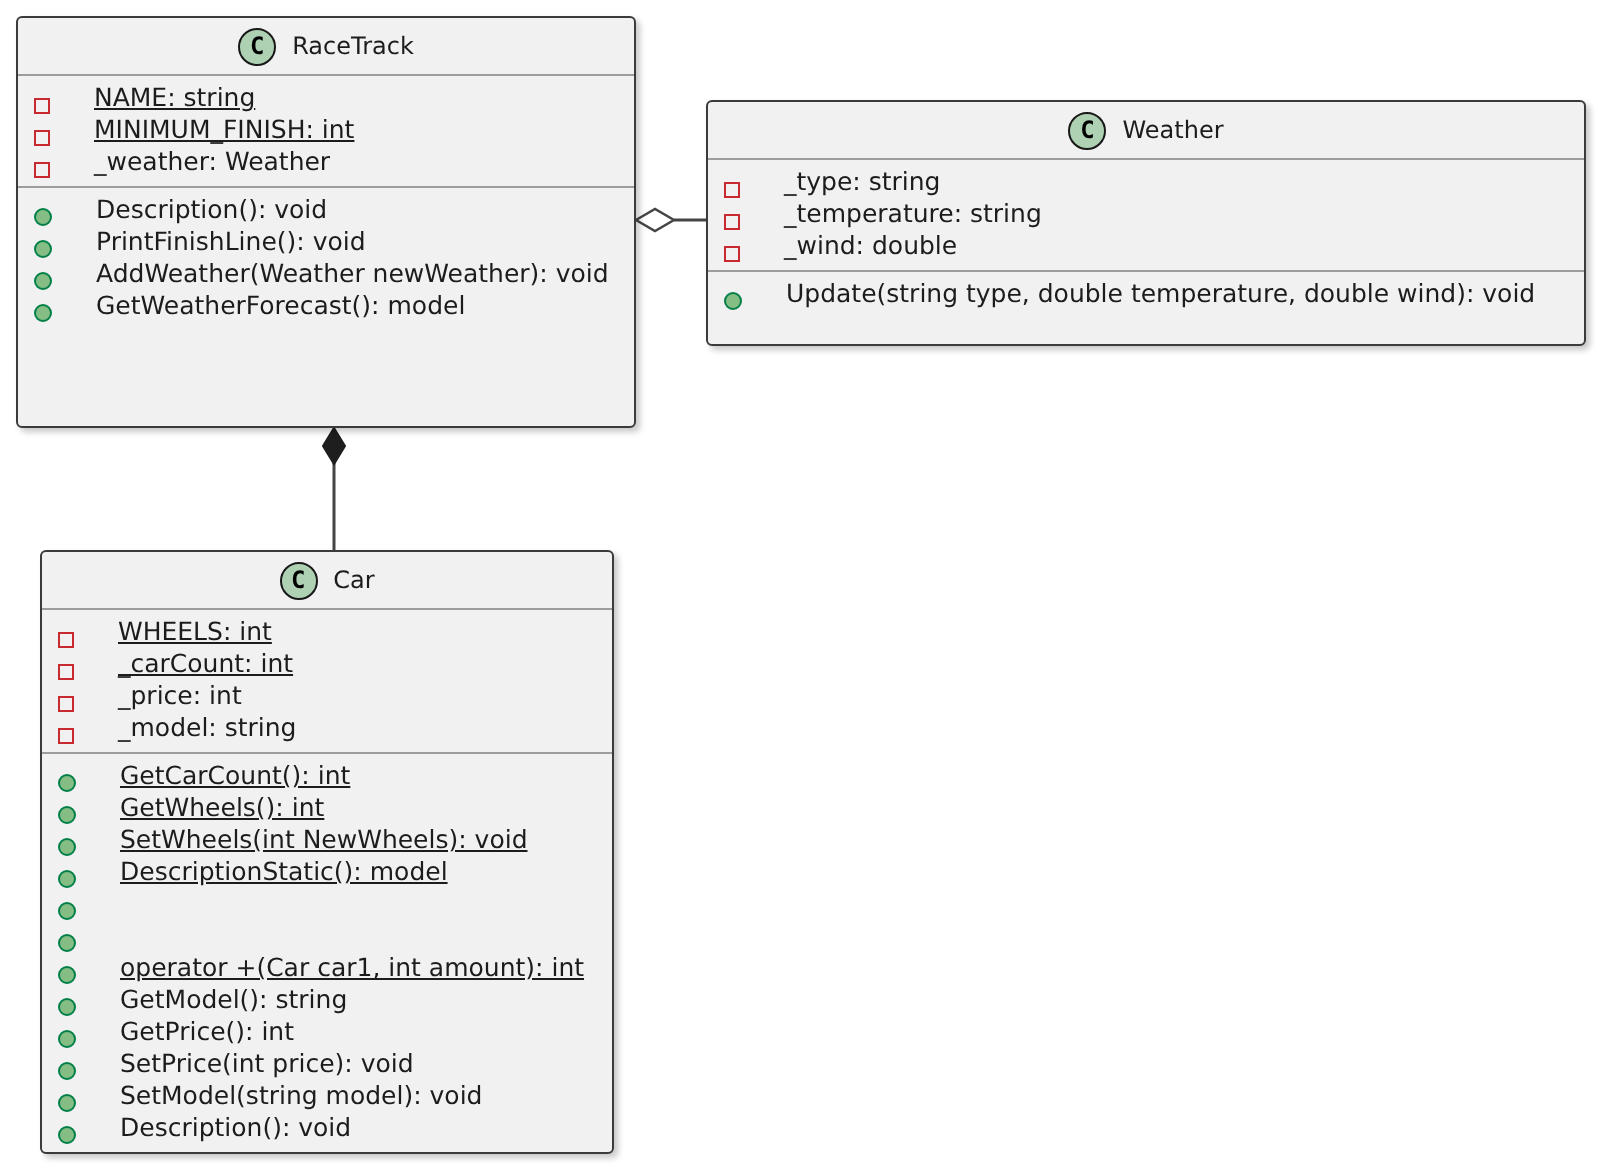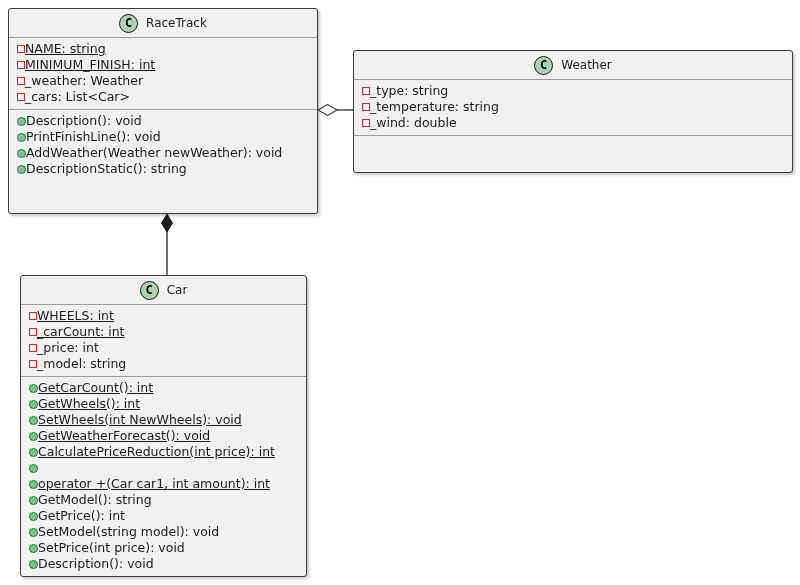--- a/index.html
+++ b/index.html
@@ -52,22 +52,22 @@
     font-size: 12px;
   }
   .compartment {
     padding: 3px 6px 4px 8px;
   }
   .compartment.methods {
     border-top: 1px solid #9c9c9c;
   }
   .member-row {
     display: flex;
-    align-items: center;
-    gap: 0;
+    align-items: flex-end;
+    gap: 22px;
     line-height: 16px;
     height: 16px;
     white-space: nowrap;
   }
   .member-label {
     font-size: 12.5px;
   }
   .member-label.static {
     text-decoration: underline;
   }
@@ -131,41 +131,37 @@
           <span class="member-label static">NAME: string</span>
         </div>
         <div class="member-row">
           <span class="ic ic-field-private"></span>
           <span class="member-label static">MINIMUM_FINISH: int</span>
         </div>
         <div class="member-row">
           <span class="ic ic-field-private"></span>
           <span class="member-label">_weather: Weather</span>
         </div>
-        <div class="member-row">
-          <span class="ic ic-field-private"></span>
-          <span class="member-label">_cars: List&lt;Car&gt;</span>
-        </div>
       </div>
     <div class="compartment methods">
         <div class="member-row">
           <span class="ic ic-method-public"></span>
           <span class="member-label">Description(): void</span>
         </div>
         <div class="member-row">
           <span class="ic ic-method-public"></span>
           <span class="member-label">PrintFinishLine(): void</span>
         </div>
         <div class="member-row">
           <span class="ic ic-method-public"></span>
           <span class="member-label">AddWeather(Weather newWeather): void</span>
         </div>
         <div class="member-row">
           <span class="ic ic-method-public"></span>
-          <span class="member-label">DescriptionStatic(): string</span>
+          <span class="member-label">GetWeatherForecast(): model</span>
         </div>
       </div>
   </div>
 
   <div class="class-box" style="left:353px; top:50px; width:440px; min-height:123px;">
     <div class="class-header">
       <span class="class-icon">C</span>
       <span class="class-title">Weather</span>
     </div>
     <div class="compartment fields">
@@ -176,20 +172,24 @@
         <div class="member-row">
           <span class="ic ic-field-private"></span>
           <span class="member-label">_temperature: string</span>
         </div>
         <div class="member-row">
           <span class="ic ic-field-private"></span>
           <span class="member-label">_wind: double</span>
         </div>
       </div>
     <div class="compartment methods">
+        <div class="member-row">
+          <span class="ic ic-method-public"></span>
+          <span class="member-label">Update(string type, double temperature, double wind): void</span>
+        </div>
       </div>
   </div>
 
   <div class="class-box" style="left:20px; top:275px; width:287px; min-height:302px;">
     <div class="class-header">
       <span class="class-icon">C</span>
       <span class="class-title">Car</span>
     </div>
     <div class="compartment fields">
         <div class="member-row">
@@ -217,49 +217,48 @@
         <div class="member-row">
           <span class="ic ic-method-public"></span>
           <span class="member-label static">GetWheels(): int</span>
         </div>
         <div class="member-row">
           <span class="ic ic-method-public"></span>
           <span class="member-label static">SetWheels(int NewWheels): void</span>
         </div>
         <div class="member-row">
           <span class="ic ic-method-public"></span>
-          <span class="member-label static">GetWeatherForecast(): void</span>
-        </div>
-        <div class="member-row">
-          <span class="ic ic-method-public"></span>
-          <span class="member-label static">CalculatePriceReduction(int price): int</span>
+          <span class="member-label static">DescriptionStatic(): model</span>
+        </div>
+        <div class="member-row">
+          <span class="ic ic-method-public"></span>
         </div>
         <div class="member-row">
           <span class="ic ic-method-public"></span>
         </div>
         <div class="member-row">
           <span class="ic ic-method-public"></span>
           <span class="member-label static">operator +(Car car1, int amount): int</span>
         </div>
         <div class="member-row">
           <span class="ic ic-method-public"></span>
           <span class="member-label">GetModel(): string</span>
         </div>
         <div class="member-row">
           <span class="ic ic-method-public"></span>
           <span class="member-label">GetPrice(): int</span>
         </div>
         <div class="member-row">
           <span class="ic ic-method-public"></span>
+          <span class="member-label">SetPrice(int price): void</span>
+        </div>
+        <div class="member-row">
+          <span class="ic ic-method-public"></span>
           <span class="member-label">SetModel(string model): void</span>
         </div>
         <div class="member-row">
           <span class="ic ic-method-public"></span>
-          <span class="member-label">SetPrice(int price): void</span>
-        </div>
-        <div class="member-row">
-          <span class="ic ic-method-public"></span>
           <span class="member-label">Description(): void</span>
         </div>
       </div>
   </div>
 
 </div>
 
 </body></html>

